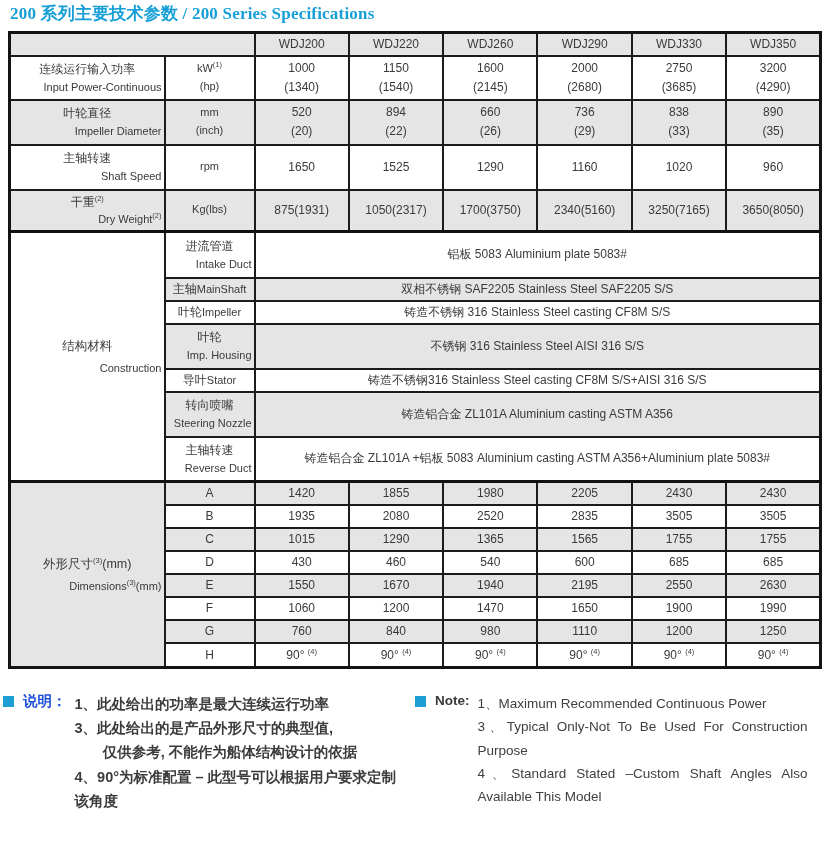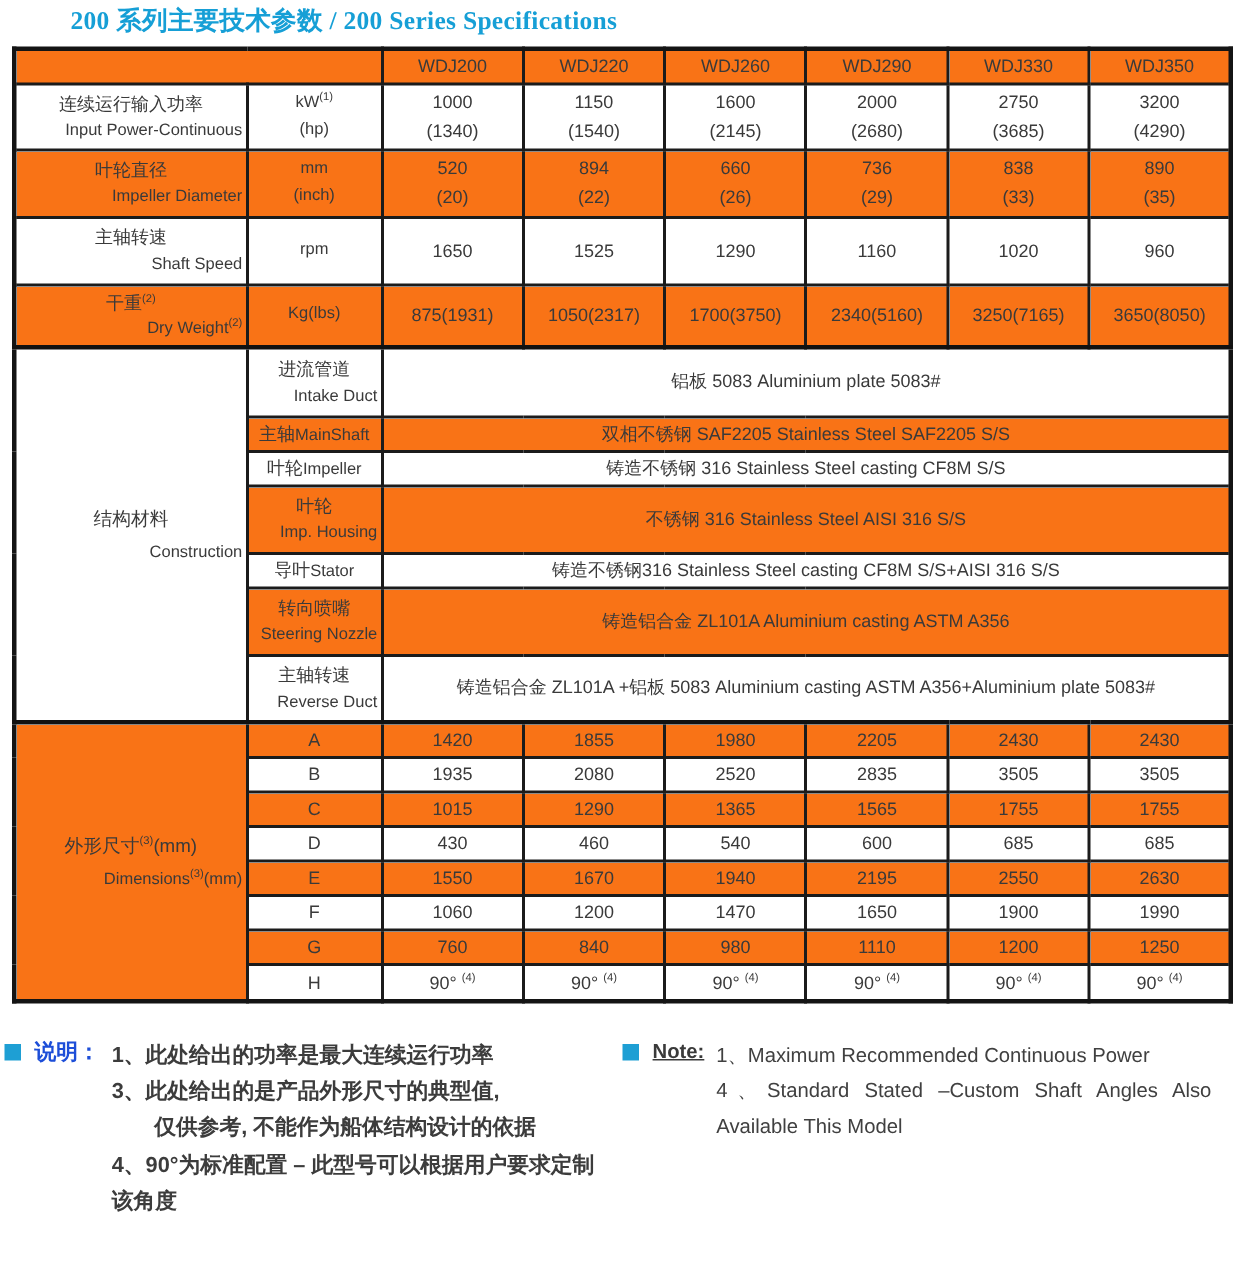--- a/index.html
+++ b/index.html
@@ -1,43 +1,43 @@
 <!DOCTYPE html>
 <html><head>
 <meta charset="utf-8">
 <style>
   html,body{margin:0;padding:0;background:#ffffff;width:830px;height:842px;overflow:hidden;
     font-family:"Liberation Sans",sans-serif;color:#333;}
   .page{position:relative;width:830px;height:842px;}
   .title{position:absolute;left:10px;top:2px;font-family:"Liberation Serif",serif;
-    font-weight:bold;font-size:17px;color:#169fd6;letter-spacing:.2px;white-space:nowrap;margin-left:37px;}
+    font-weight:bold;font-size:17px;color:#169fd6;letter-spacing:.2px;white-space:nowrap;}
   table.spec{position:absolute;left:8px;top:31px;width:814px;border-collapse:collapse;
     table-layout:fixed;border:3px solid #141414;}
   table.spec td{border:2px solid #1b1b1b;text-align:center;vertical-align:middle;
     padding:1px 2px;font-size:12px;color:#3a3a3a;overflow:hidden;}
-  td.shade{background:#f97316;}
+  td.shade{background:#e5e5e5;}
   td.raised{vertical-align:top;padding-top:3px;}
   tr.sect td{border-top:3px solid #111;}
   .modelh{font-size:11.5px;color:#3a3a3a;}
   .lbl-cn{font-size:12px;line-height:1.55;}
   .lbl-en{font-size:11px;line-height:1.5;text-align:right;}
   .unitln{font-size:11px;line-height:1.6;}
   .mat{font-size:11.5px;}
   sup{font-size:7.5px;vertical-align:super;line-height:0;}
   .biglbl .lbl-cn{font-size:12.5px;margin-bottom:4px;}
   .val2{font-size:12px;line-height:1.55;}
   
   .notes{position:absolute;left:0;top:692px;width:830px;display:flex;}
   .note-col{display:flex;align-items:flex-start;}
   .note-cn{width:408px;padding-left:3px;}
   .note-en{width:419px;padding-left:8px;}
   .bullet{width:11px;height:11px;background:#1e9fd4;flex:none;margin-top:4px;}
   .note-label{flex:none;font-weight:bold;margin-left:9px;white-space:nowrap;}
   .note-cn .note-label{font-size:14.5px;color:#1d4ed8;margin-top:0;}
-  .note-en .note-label{font-size:13.5px;color:#3a3a3a;margin-top:1px;text-decoration:underline;}
+  .note-en .note-label{font-size:13.5px;color:#3a3a3a;margin-top:1px;}
   .note-lines{margin-left:8px;}
   .note-cn .note-lines{font-size:14.5px;font-weight:bold;color:#3c3c3c;line-height:1.67;}
   .note-en .note-lines{font-size:13.5px;color:#404040;line-height:1.73;text-align:justify;width:330px;}
   .note-line.indent{padding-left:1.95em;}
 </style>
 </head>
 <body>
 
 <div class="page">
   <div class="title">200 系列主要技术参数 / 200 Series Specifications</div>
@@ -323,17 +323,18 @@
           <div class="note-line">3、此处给出的是产品外形尺寸的典型值,</div>
           <div class="note-line indent">仅供参考, 不能作为船体结构设计的依据</div>
           <div class="note-line">4、90°为标准配置 – 此型号可以根据用户要求定制该角度</div>
         </div>
     </div>
     <div class="note-col note-en">
       <span class="bullet"></span>
       <span class="note-label">Note:</span>
       <div class="note-lines" id="notes-en-lines">
           <div class="note-line">1、Maximum Recommended Continuous Power</div>
+          <div class="note-line">3、Typical Only-Not To Be Used For Construction Purpose</div>
           <div class="note-line">4、Standard Stated –Custom Shaft Angles Also Available This Model</div>
         </div>
     </div>
   </div>
 </div>
 
 </body></html>

